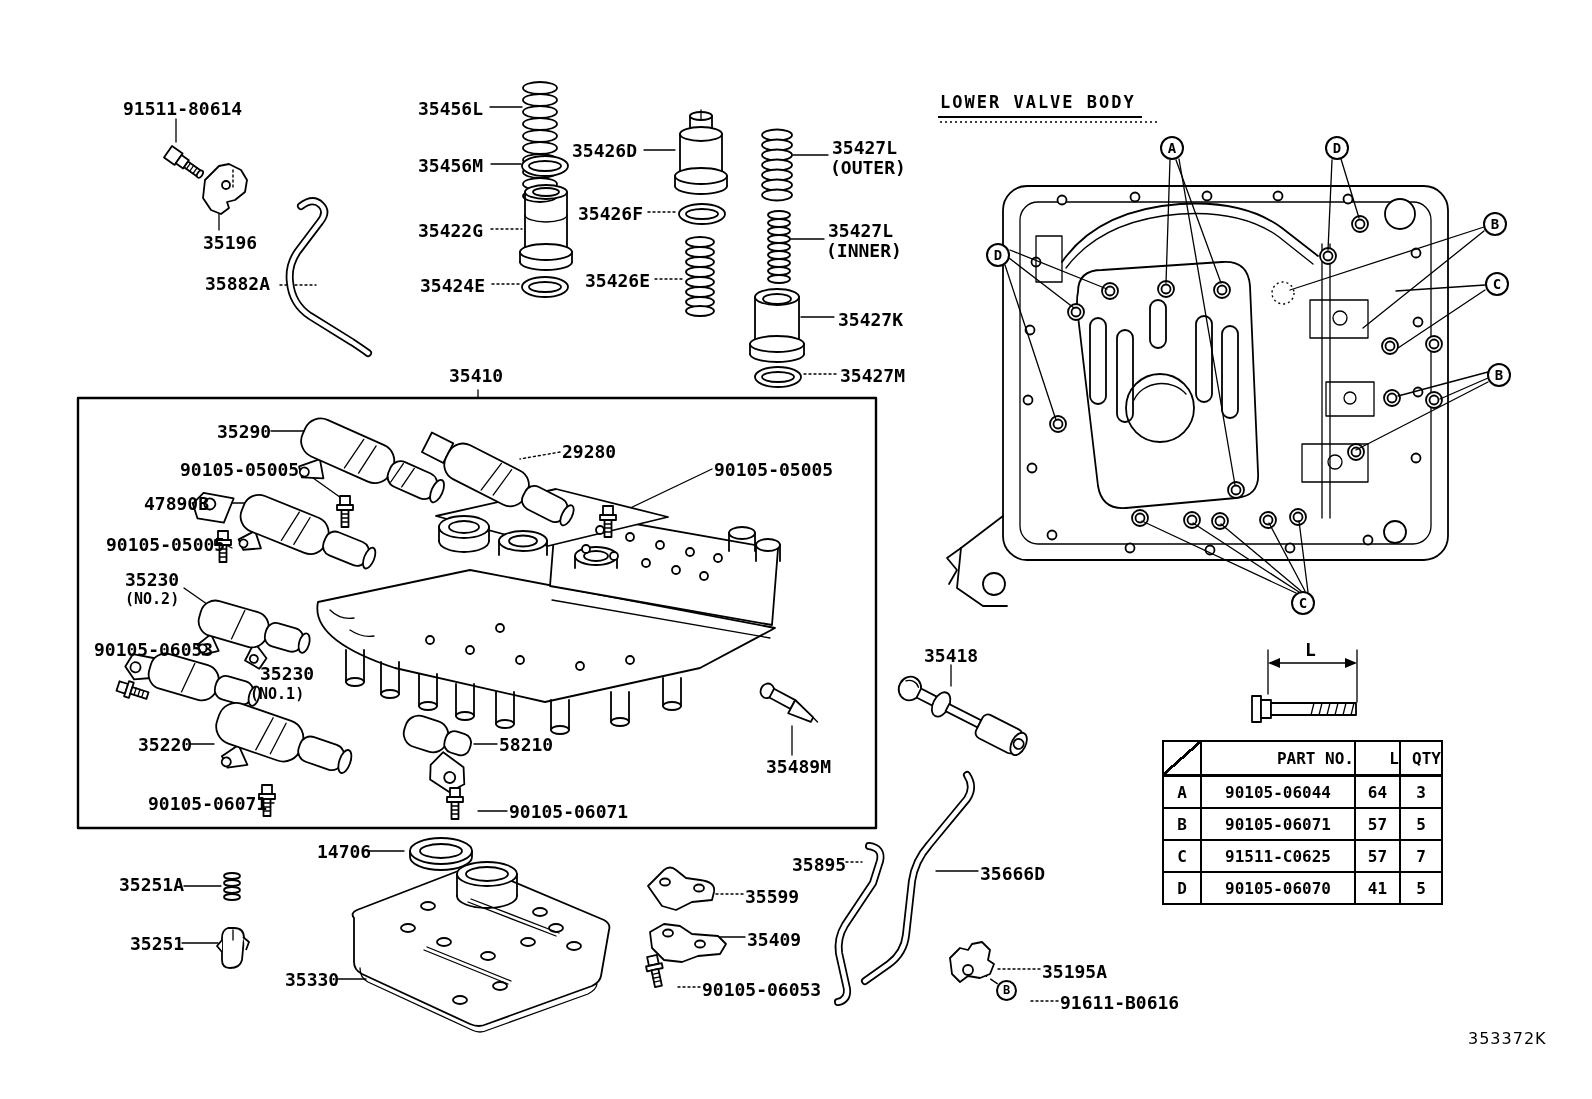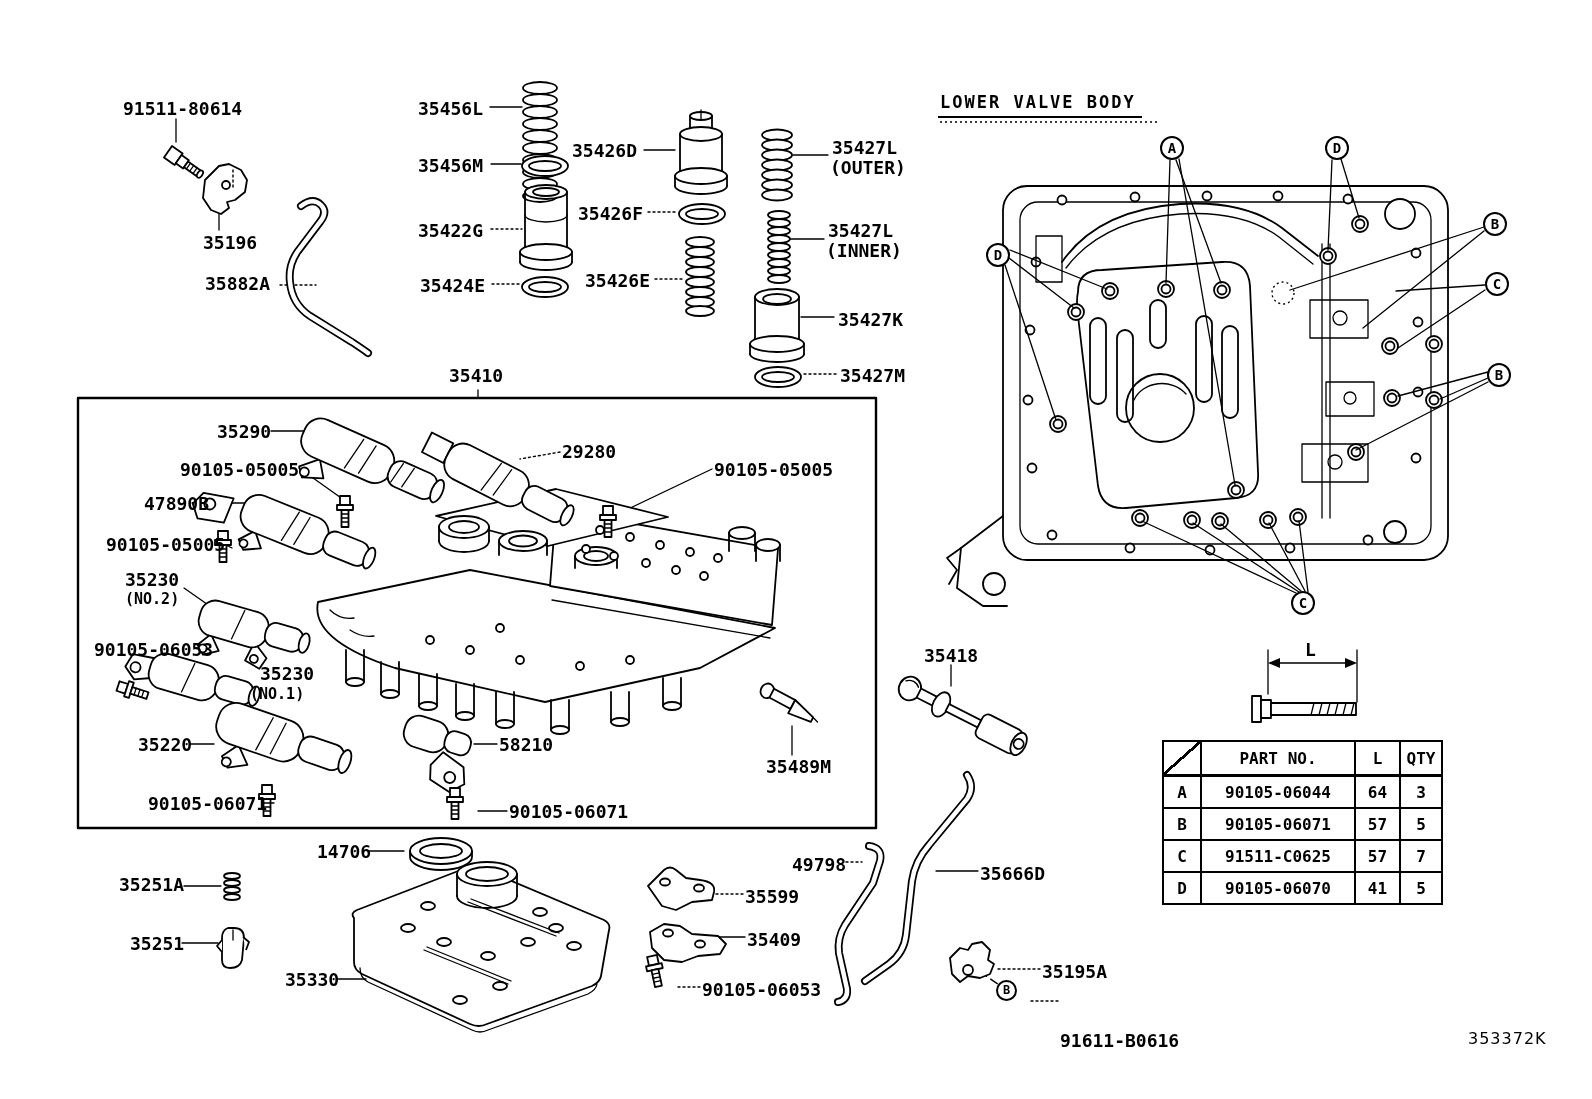--- a/index.html
+++ b/index.html
@@ -16,21 +16,21 @@
   .lbl.sm{font:bold 15px/16px "DejaVu Sans Mono",monospace;}
   .title{position:absolute;font:bold 17px/20px "DejaVu Sans Mono",monospace;letter-spacing:2px;
          border-bottom:2px solid #000;padding:0 6px 4px 2px;}
   .code{position:absolute;font:16px/18px "DejaVu Sans",sans-serif;letter-spacing:1px;}
   .callout{position:absolute;width:24px;height:24px;box-sizing:border-box;border:2px solid #000;border-radius:50%;
            background:#fff;text-align:center;font:bold 14px/20px "DejaVu Sans Mono",monospace;}
   .callout.sm{width:21px;height:21px;font:bold 12px/17px "DejaVu Sans Mono",monospace;}
   table.bolt{position:absolute;left:1162px;top:740px;border-collapse:collapse;background:#fff;}
   table.bolt th,table.bolt td{border:2px solid #000;font:bold 16px "DejaVu Sans Mono",monospace;
     text-align:center;padding:0;height:30px;}
-  table.bolt thead th{height:32px;border-bottom:3px solid #000;}
+  table.bolt thead th{height:32px;border-bottom:3px solid #000;text-align:right;}
   .cw0{width:36px}.cw1{width:152px}.cw2{width:43px}.cw3{width:40px}
   th.diag{background:linear-gradient(to bottom right,#fff 47%,#000 47%,#000 53%,#fff 53%);}
 </style>
 </head>
 <body>
 
 <div class="stage">
 
 <svg class="art" width="1592" height="1099" viewBox="0 0 1592 1099">
   <defs>
@@ -573,24 +573,24 @@
 <div class="lbl" style="left:714px;top:460px">90105-05005</div>
 <div class="lbl" style="left:924px;top:646px">35418</div>
 <div class="lbl" style="left:766px;top:757px">35489M</div>
 <div class="lbl" style="left:317px;top:842px">14706</div>
 <div class="lbl" style="left:119px;top:875px">35251A</div>
 <div class="lbl" style="left:130px;top:934px">35251</div>
 <div class="lbl" style="left:285px;top:970px">35330</div>
 <div class="lbl" style="left:745px;top:887px">35599</div>
 <div class="lbl" style="left:747px;top:930px">35409</div>
 <div class="lbl" style="left:702px;top:980px">90105-06053</div>
-<div class="lbl" style="left:792px;top:855px">49798</div>
+<div class="lbl" style="left:792px;top:855px">35895</div>
 <div class="lbl" style="left:980px;top:864px">35666D</div>
 <div class="lbl" style="left:1042px;top:962px">35195A</div>
-<div class="lbl" style="left:1060px;top:1031px">91611-B0616</div>
+<div class="lbl" style="left:1060px;top:993px">91611-B0616</div>
 <div class="lbl" style="left:1305px;top:640px">L</div>
 
 <div class="title" style="left:938px;top:92px">LOWER VALVE BODY</div>
 <div class="code" style="left:1468px;top:1030px">353372K</div>
 
 <div class="callout" style="left:1160px;top:136px">A</div>
 <div class="callout" style="left:1325px;top:136px">D</div>
 <div class="callout" style="left:986px;top:243px">D</div>
 <div class="callout" style="left:1483px;top:212px">B</div>
 <div class="callout" style="left:1485px;top:272px">C</div>

